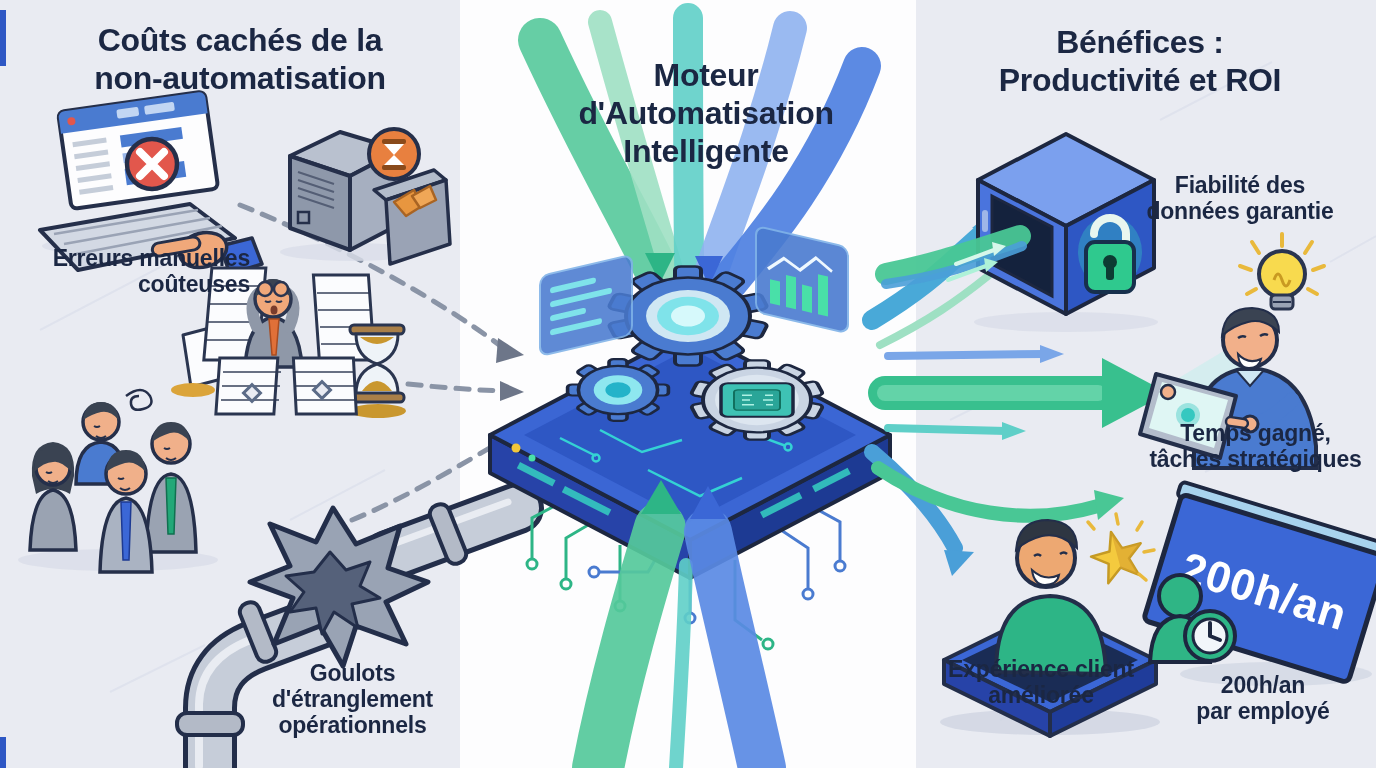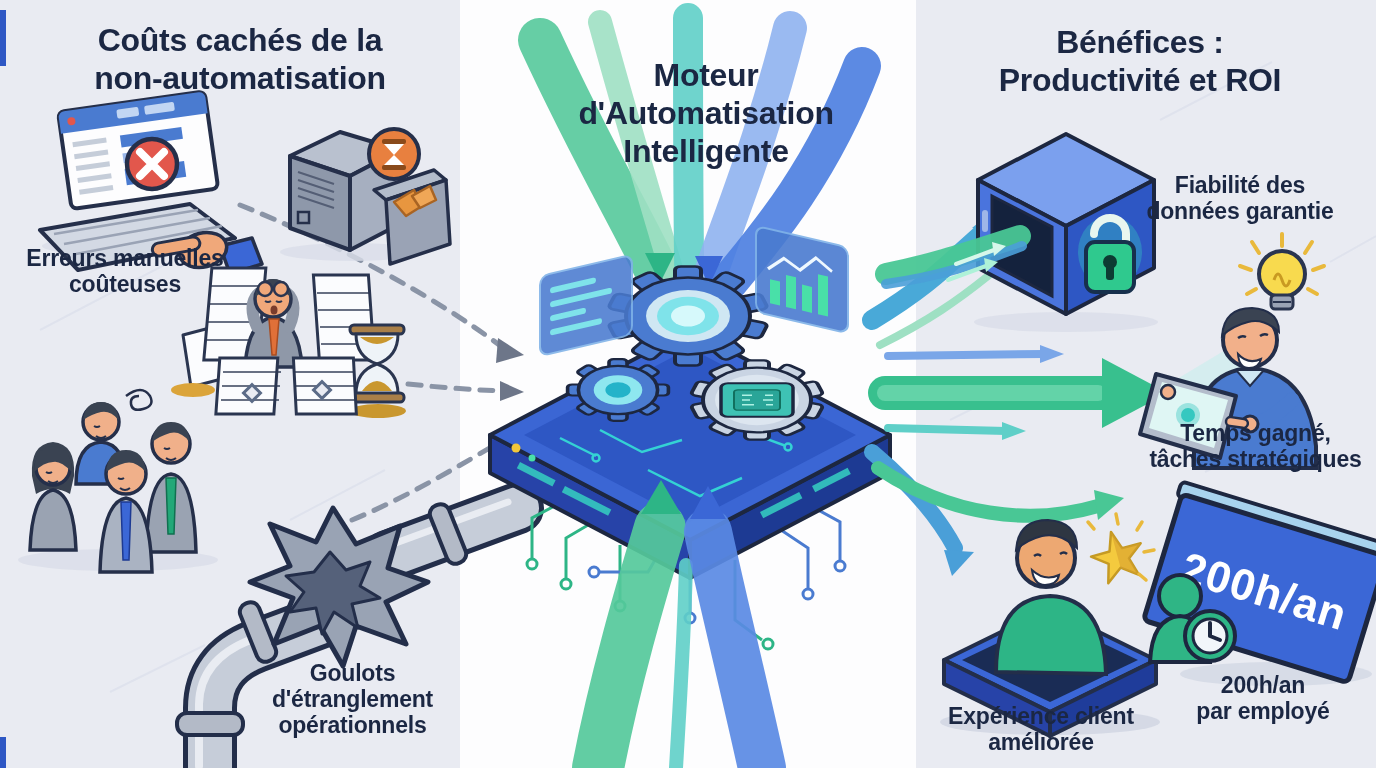--- a/index.html
+++ b/index.html
@@ -454,27 +454,27 @@
   </svg>
 
   <div class="txt ttl" style="left:40px;top:22px;width:400px;">Coûts cachés de la
 non-automatisation</div>
   <div class="txt ttl" style="left:534px;top:18px;width:344px;margin-top:39px;">Moteur
 d'Automatisation
 Intelligente</div>
   <div class="txt ttl" style="left:945px;top:24px;width:390px;">Bénéfices :
 Productivité et ROI</div>
 
-  <div class="txt lbl" style="left:0px;top:245px;width:250px;">Erreurs manuelles
+  <div class="txt lbl" style="left:0px;top:245px;width:250px;text-align:right;">Erreurs manuelles
 coûteuses</div>
   <div class="txt lbl" style="left:240px;top:660px;width:225px;">Goulots
 d'étranglement
 opérationnels</div>
 
   <div class="txt lbl" style="left:1115px;top:172px;width:250px;">Fiabilité des
 données garantie</div>
   <div class="txt lbl" style="left:1133px;top:420px;width:245px;">Temps gagné,
 tâches stratégiques</div>
-  <div class="txt lbl" style="left:930px;top:703px;width:222px;">Expérience client
+  <div class="txt lbl" style="left:930px;top:656px;width:222px;">Expérience client
 améliorée</div>
   <div class="txt lbl" style="left:1163px;top:672px;width:200px;">200h/an
 par employé</div>
 </div>
 
 </body></html>

